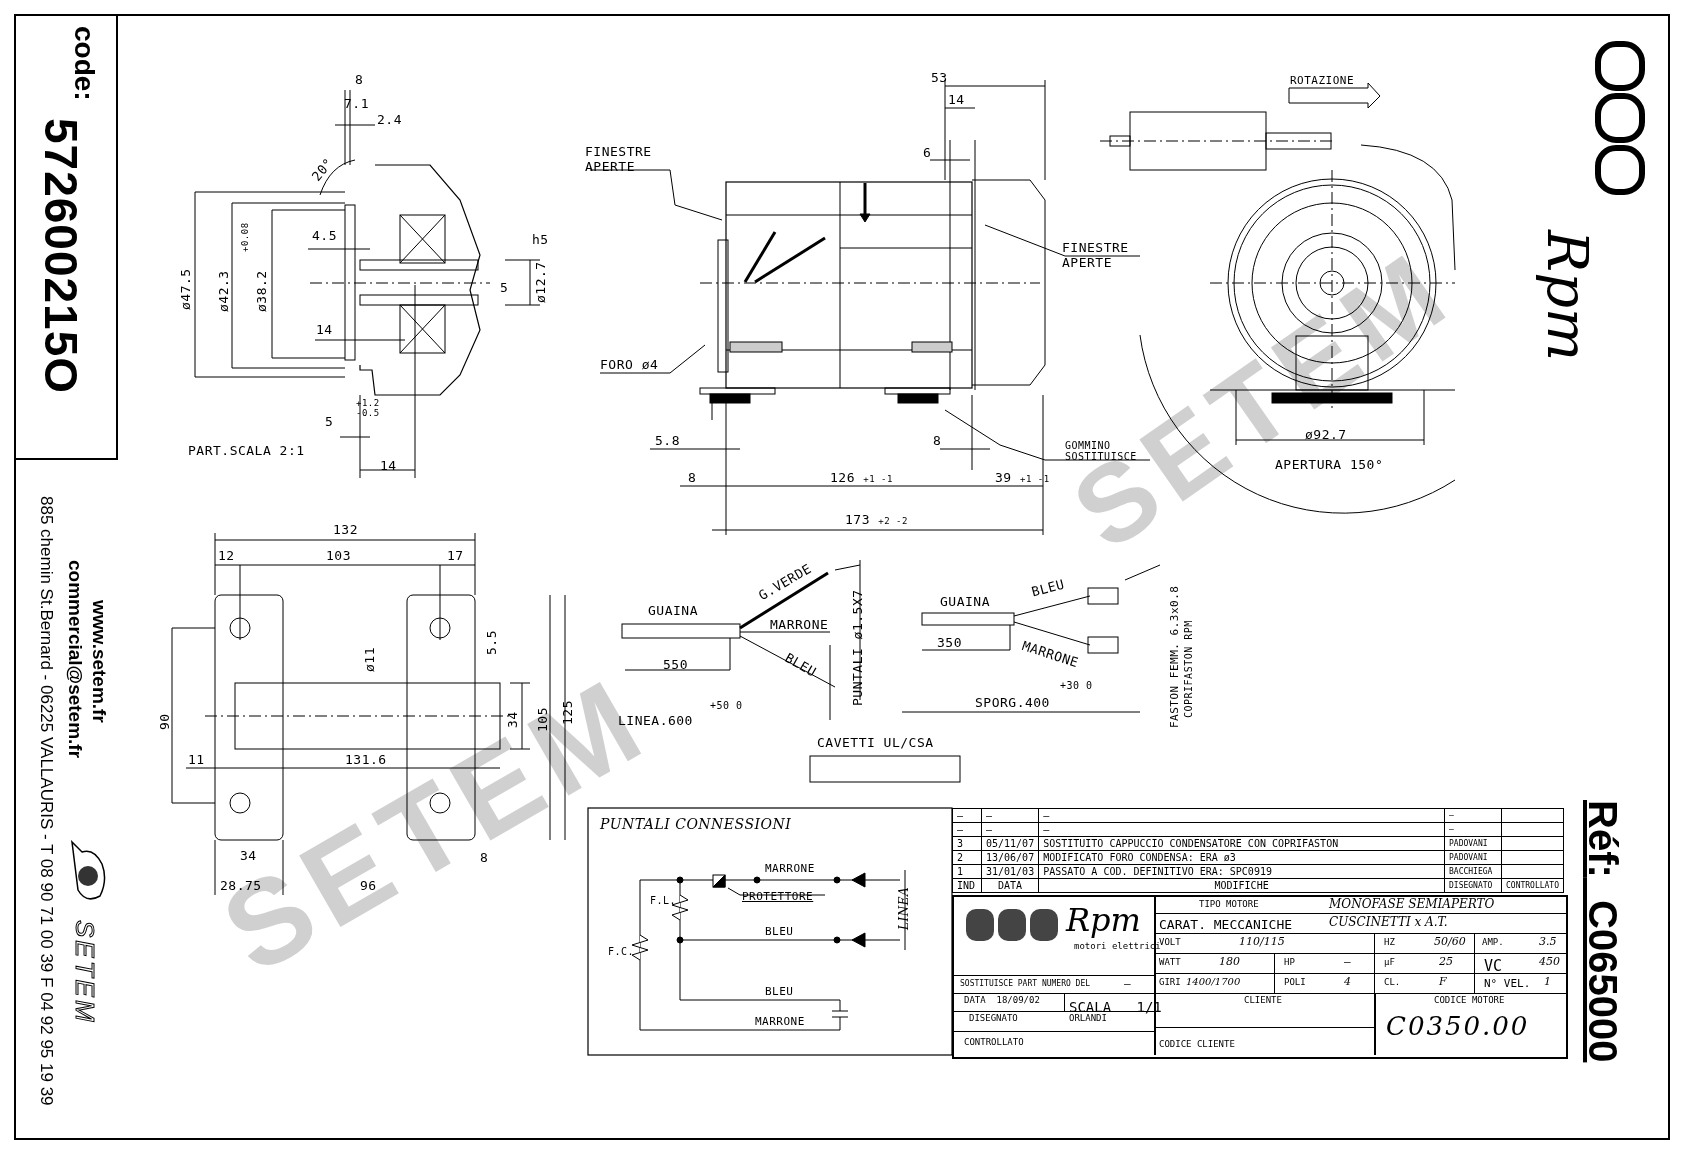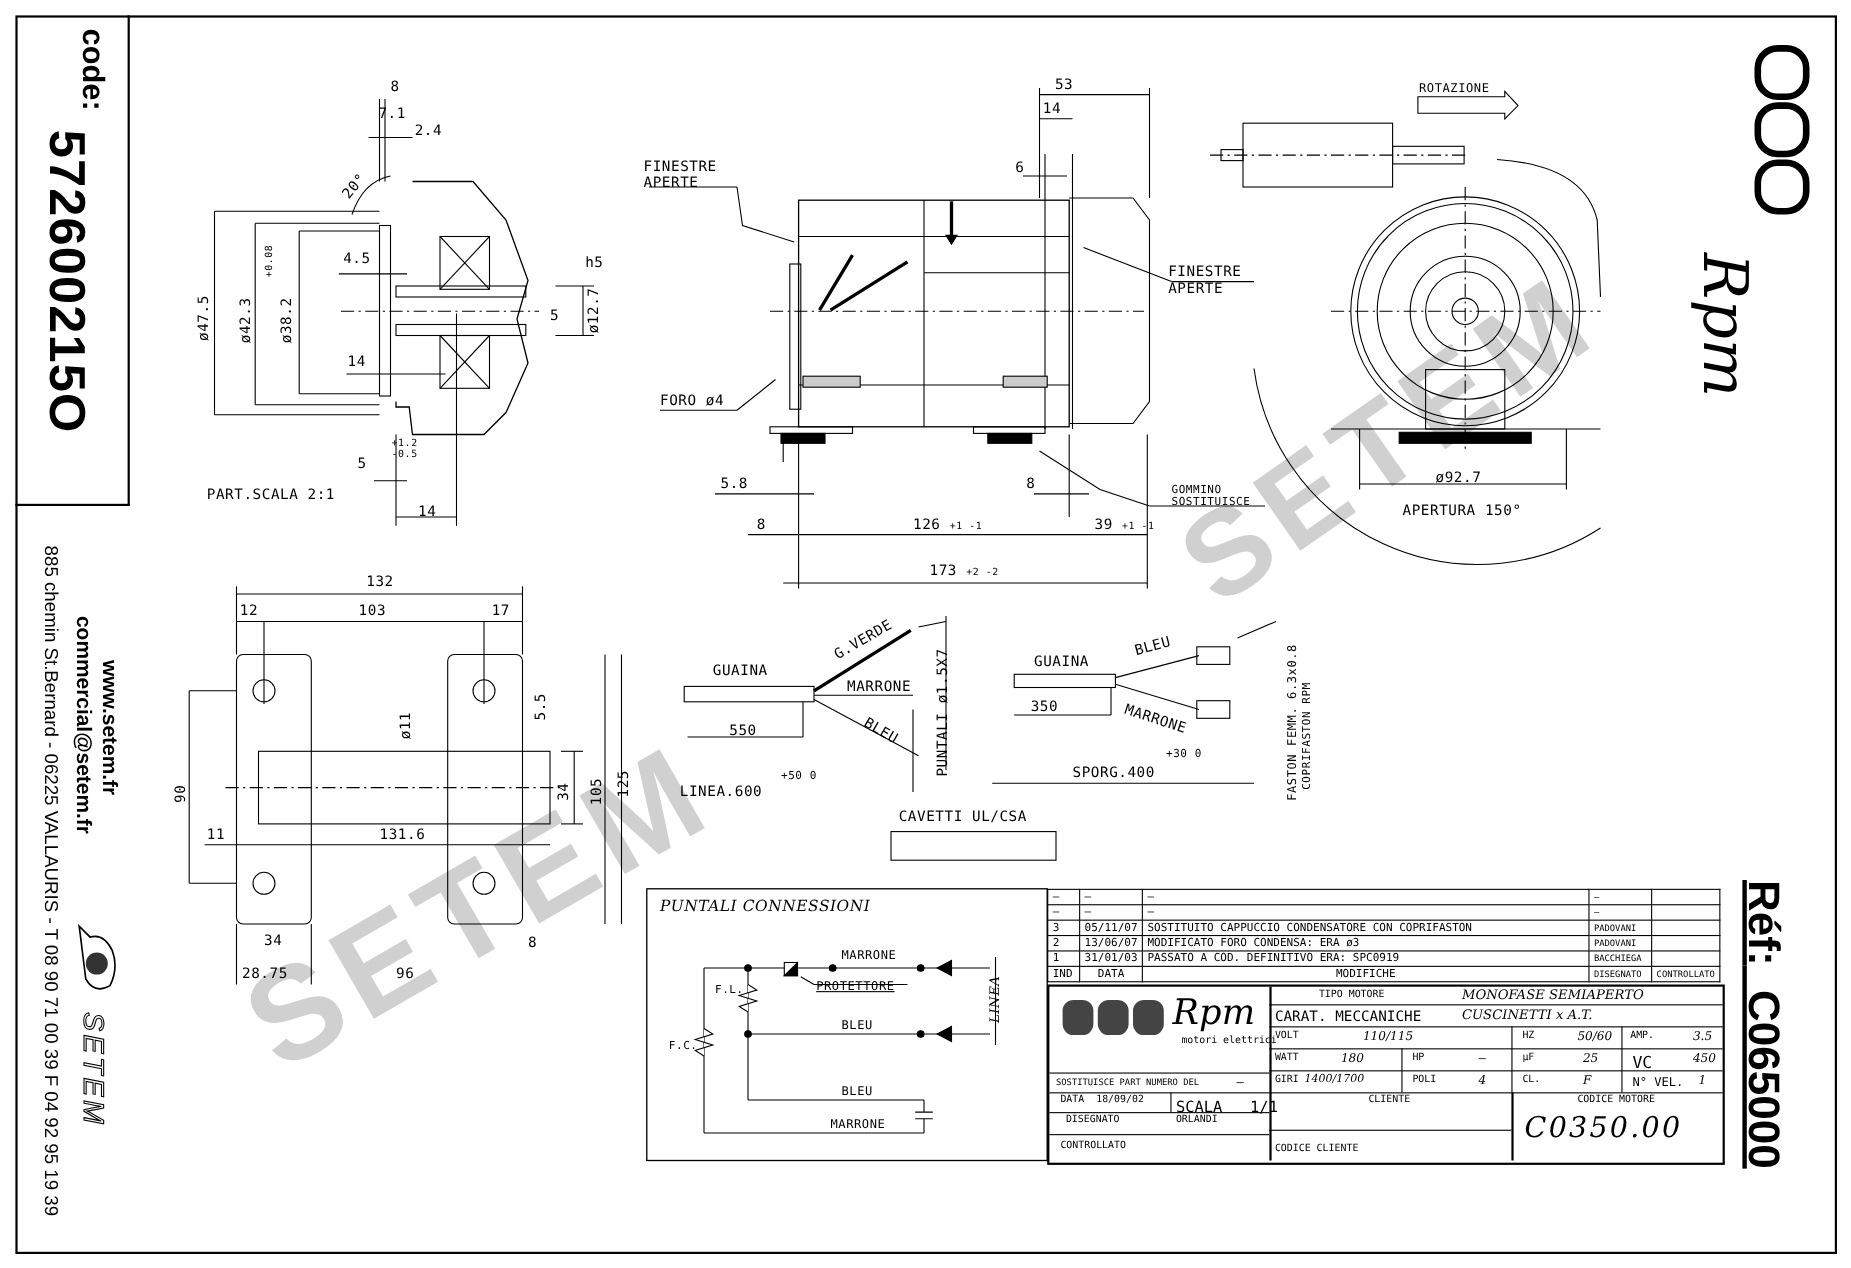--- a/index.html
+++ b/index.html
@@ -258,21 +258,21 @@
 <div class="lbl" style="left:356px;top:408px;font-size:9px">-0.5</div>
 <div class="lbl" style="left:380px;top:458px">14</div>
 <div class="lbl" style="left:500px;top:280px">5</div>
 <div class="vert lbl" style="left:533px;top:303px;transform:rotate(-90deg)">ø12.7</div>
 <div class="lbl" style="left:532px;top:232px">h5</div>
 
 <div class="lbl" style="left:585px;top:144px"><span>FINESTRE</span><br><span>APERTE</span></div>
 <div class="lbl" style="left:1062px;top:240px"><span>FINESTRE</span><br><span>APERTE</span></div>
 <div class="lbl" style="left:600px;top:357px">FORO ø4</div>
 <div class="lbl" style="left:1065px;top:440px;font-size:10px"><span>GOMMINO</span><br><span>SOSTITUISCE</span></div>
-<div class="lbl" style="left:959px;top:70px">53</div>
+<div class="lbl" style="left:931px;top:70px">53</div>
 <div class="lbl" style="left:948px;top:92px">14</div>
 <div class="lbl" style="left:923px;top:145px">6</div>
 <div class="lbl" style="left:655px;top:433px">5.8</div>
 <div class="lbl" style="left:688px;top:470px">8</div>
 <div class="lbl" style="left:933px;top:433px">8</div>
 <div class="lbl" style="left:830px;top:470px"><span>126</span> <span style="font-size:9px">+1 -1</span></div>
 <div class="lbl" style="left:995px;top:470px"><span>39</span> <span style="font-size:9px">+1 -1</span></div>
 <div class="lbl" style="left:845px;top:512px"><span>173</span> <span style="font-size:9px">+2 -2</span></div>
 
 <div class="lbl" style="left:1290px;top:74px;font-size:11px">ROTAZIONE</div>

